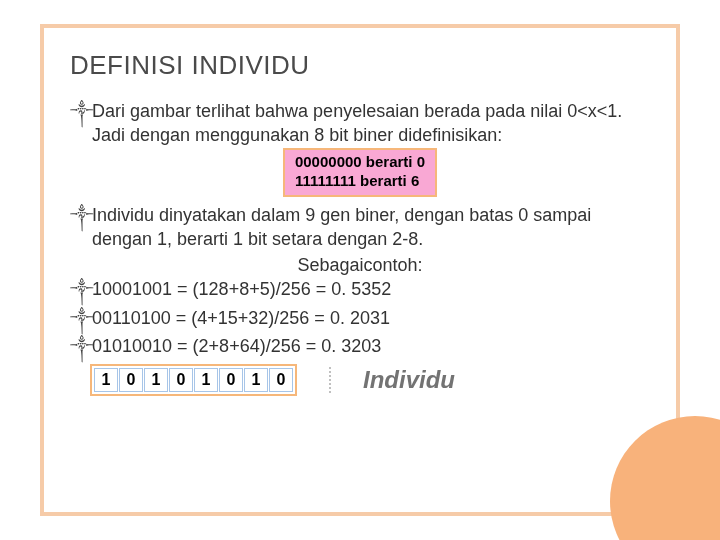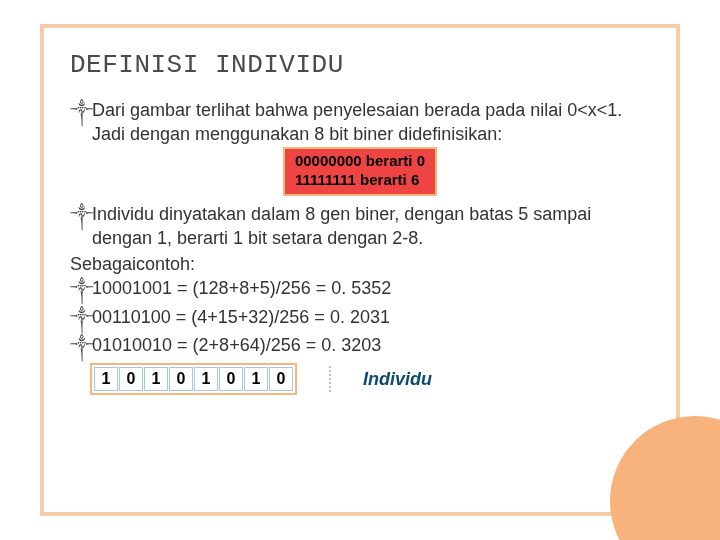--- a/index.html
+++ b/index.html
@@ -21,21 +21,20 @@
     bottom: 24px;
     border: 4px solid #f6cba8;
     padding: 22px 26px 0 26px;
   }
   h1.title {
     font-size: 26px;
     font-weight: 400;
     letter-spacing: 0.5px;
     color: #4a4a4a;
     margin: 0 0 18px 0;
-    font-family: Liberation Mono, monospace;
   }
   .bullet {
     display: flex;
     align-items: flex-start;
     font-size: 18px;
     line-height: 1.35;
     margin-bottom: 2px;
   }
   .bullet .sym {
     flex: 0 0 auto;
@@ -43,29 +42,30 @@
     font-size: 18px;
     color: #444;
     text-align: left;
     padding-top: 2px;
   }
   .bullet .txt { flex: 1 1 auto; }
   .plain {
     font-size: 18px;
     line-height: 1.35;
     margin-left: 0;
+    text-align: center;
   }
   .binary-box-wrap {
     display: flex;
     justify-content: center;
     margin: -2px 0 6px 0;
   }
   .binary-box {
     border: 2px solid #f6b77a;
-    background: #ef4444;
+    background: #f9a8d4;
     padding: 2px 10px 4px 10px;
     font-family: Arial, sans-serif;
     font-size: 15px;
     font-weight: bold;
     color: #000;
     line-height: 1.3;
     white-space: nowrap;
   }
   .individu-wrap {
     display: flex;
@@ -88,24 +88,24 @@
     display: flex;
     align-items: center;
     justify-content: center;
     font-size: 16px;
     font-weight: bold;
     color: #000;
     margin-right: 1px;
   }
   .cell:last-child { margin-right: 0; }
   .individu-label {
-    font-size: 18px;
+    font-size: 24px;
     font-weight: bold;
     font-style: italic;
-    color: #0c4a6e;
+    color: #737373;
   }
   .dashed-sep {
     width: 0;
     height: 26px;
     border-left: 2px dotted #c0c0c0;
     margin: 0 4px;
   }
   .corner-circle {
     position: absolute;
     right: -60px;
@@ -129,21 +129,21 @@
 
   <div class="binary-box-wrap">
     <div class="binary-box">
       <div>00000000 berarti 0</div>
       <div>11111111 berarti 6</div>
     </div>
   </div>
 
   <div class="bullet">
     <span class="sym">༒</span>
-    <span class="txt">Individu dinyatakan dalam 8 gen biner, dengan batas 5 sampai dengan 1, berarti 1 bit setara dengan 2-8.</span>
+    <span class="txt">Individu dinyatakan dalam 9 gen biner, dengan batas 0 sampai dengan 1, berarti 1 bit setara dengan 2-8.</span>
   </div>
 
   <div class="plain">Sebagaicontoh:</div>
 
   <div class="bullet">
     <span class="sym">༒</span>
     <span class="txt">10001001 = (128+8+5)/256 = 0. 5352</span>
   </div>
   <div class="bullet">
     <span class="sym">༒</span>

